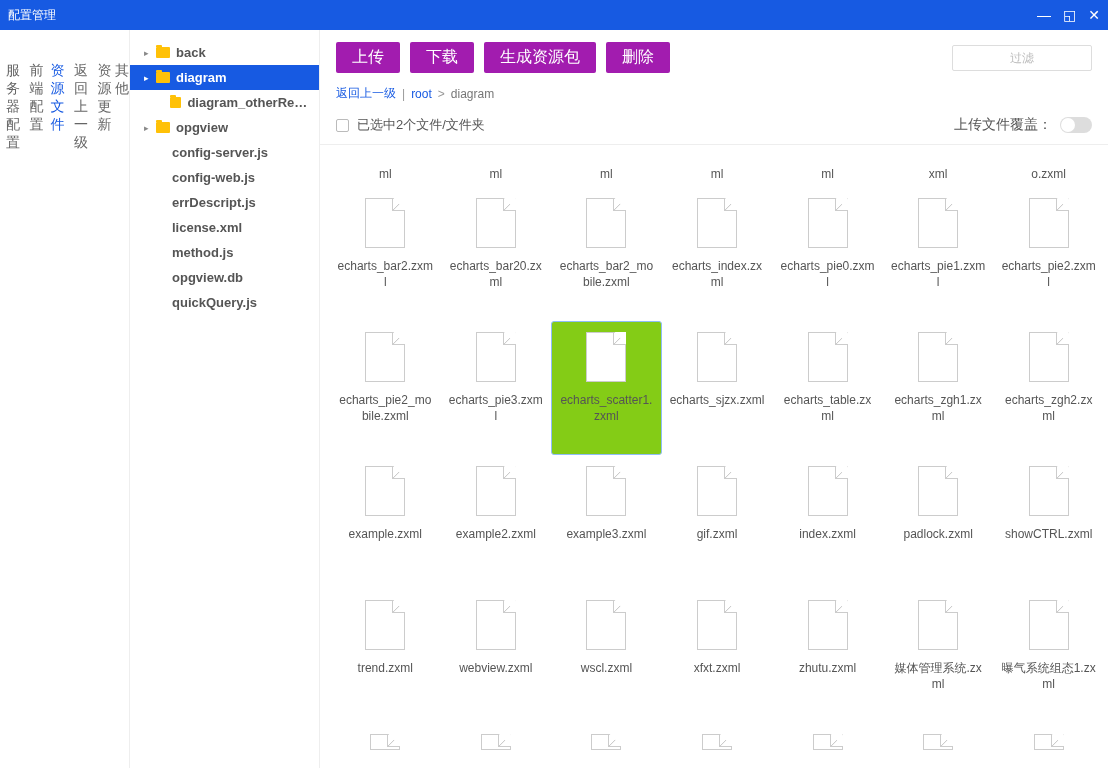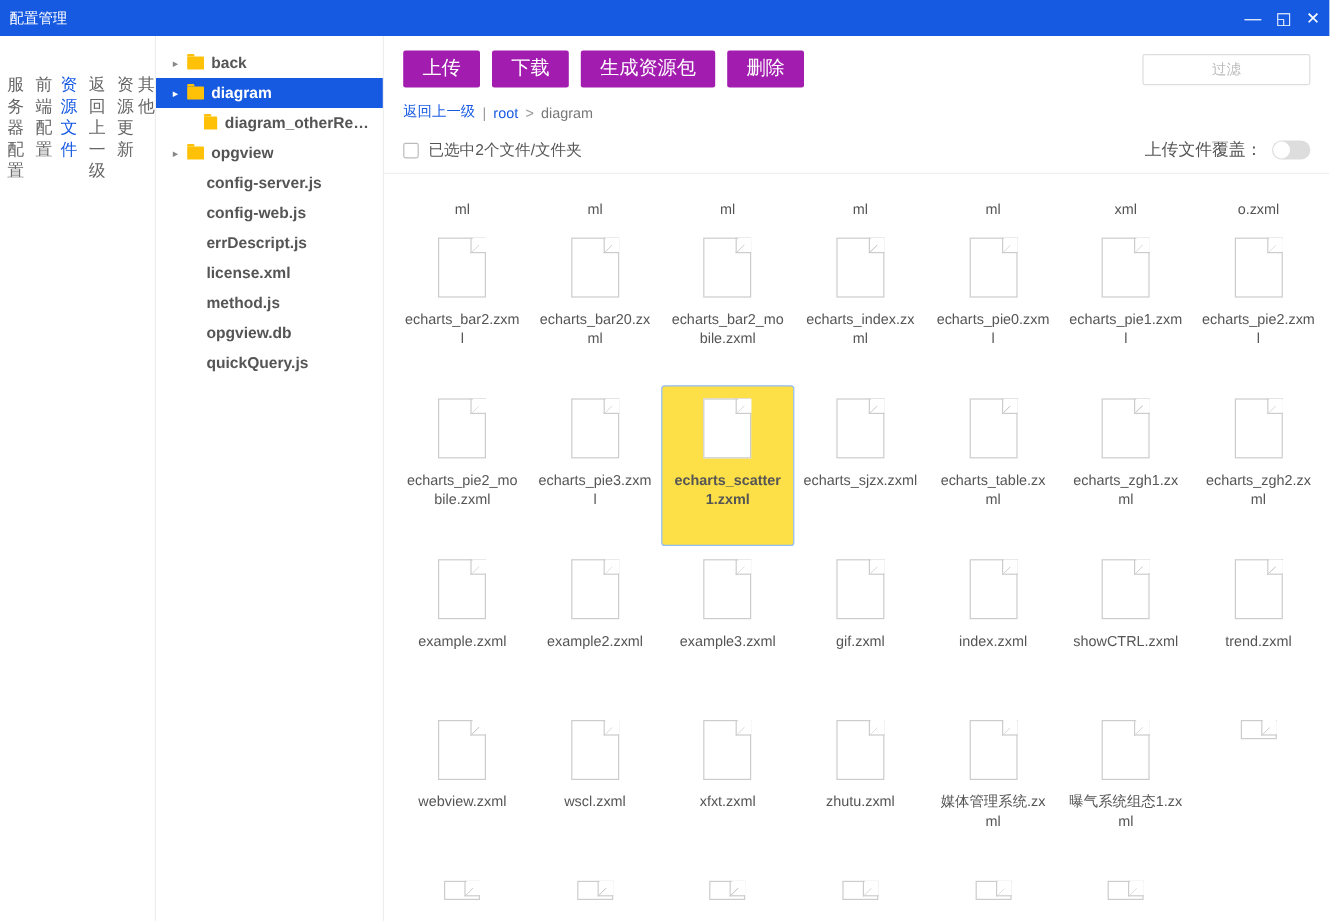--- a/index.html
+++ b/index.html
@@ -131,21 +131,21 @@
   border:1px solid transparent; border-radius:3px;
   height:134px;
   justify-content:flex-start;
 }
 .file-item.partial {
   height:36px; justify-content:flex-end; padding-top:0; padding-bottom:4px;
 }
 .file-item.bottom-partial {
   height: 48px; justify-content:flex-start;
 }
-.file-item.selected { border:1px solid #8fbdf7; background:#fde047;font-weight:bold; }
+.file-item.selected { border:1px solid #8fbdf7; background:#84cc16; }
 .file-icon {
   width:40px; height:50px; border:1px solid #ccc;
   position:relative; background:#fff; margin-bottom:10px;
 }
 .file-icon::before {
   content:""; position:absolute; top:-1px; right:-1px;
   width:12px; height:12px;
   background:linear-gradient(135deg, transparent 49%, #ccc 50%, #fff 55%);
   border-left:1px solid #ccc; border-bottom:1px solid #ccc;
 }
@@ -361,20 +361,24 @@
           <div class="file-item">
             <div class="file-icon"></div>
             <div class="file-label">gif.zxml</div>
           </div>
           <div class="file-item">
             <div class="file-icon"></div>
             <div class="file-label">index.zxml</div>
           </div>
           <div class="file-item">
             <div class="file-icon"></div>
+            <div class="file-label">padlock.zxml</div>
+          </div>
+          <div class="file-item">
+            <div class="file-icon"></div>
             <div class="file-label">showCTRL.zxml</div>
           </div>
           <div class="file-item">
             <div class="file-icon"></div>
             <div class="file-label">trend.zxml</div>
           </div>
           <div class="file-item">
             <div class="file-icon"></div>
             <div class="file-label">webview.zxml</div>
           </div>

